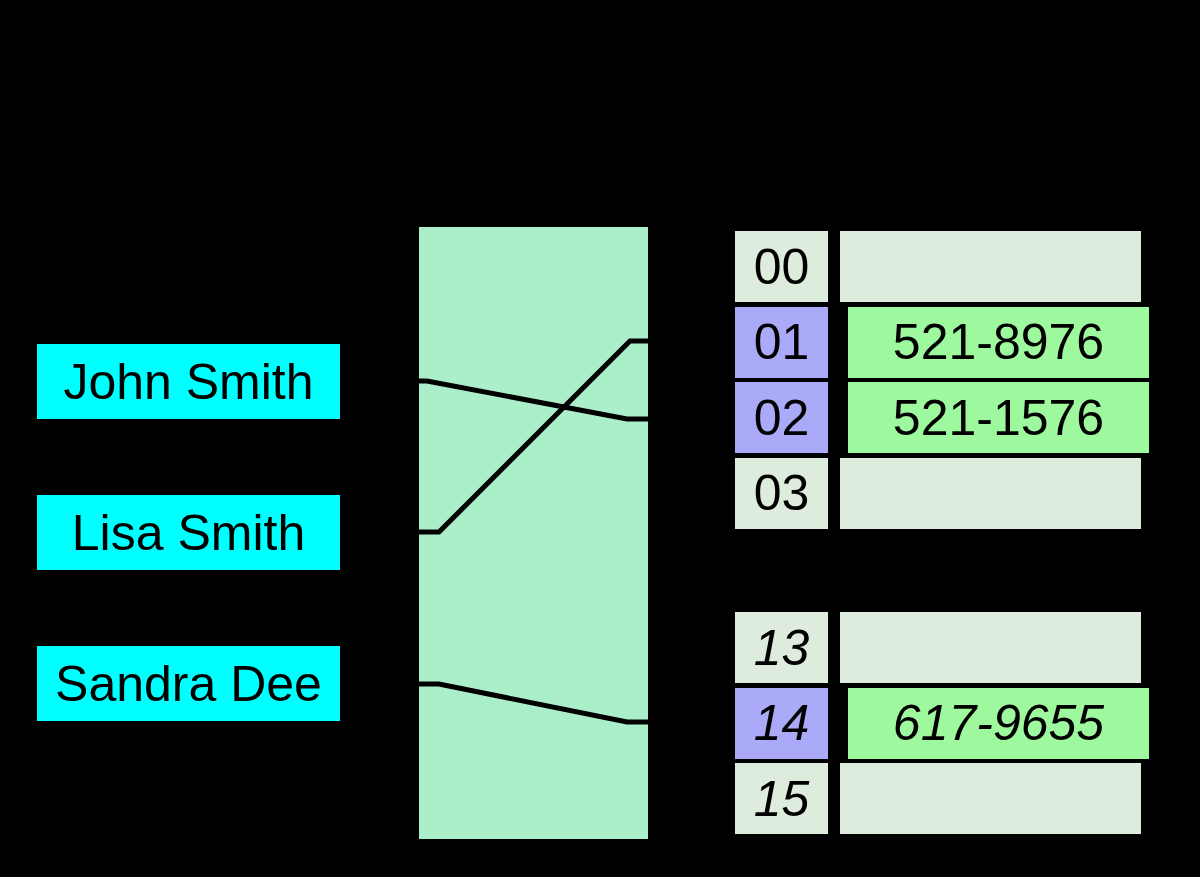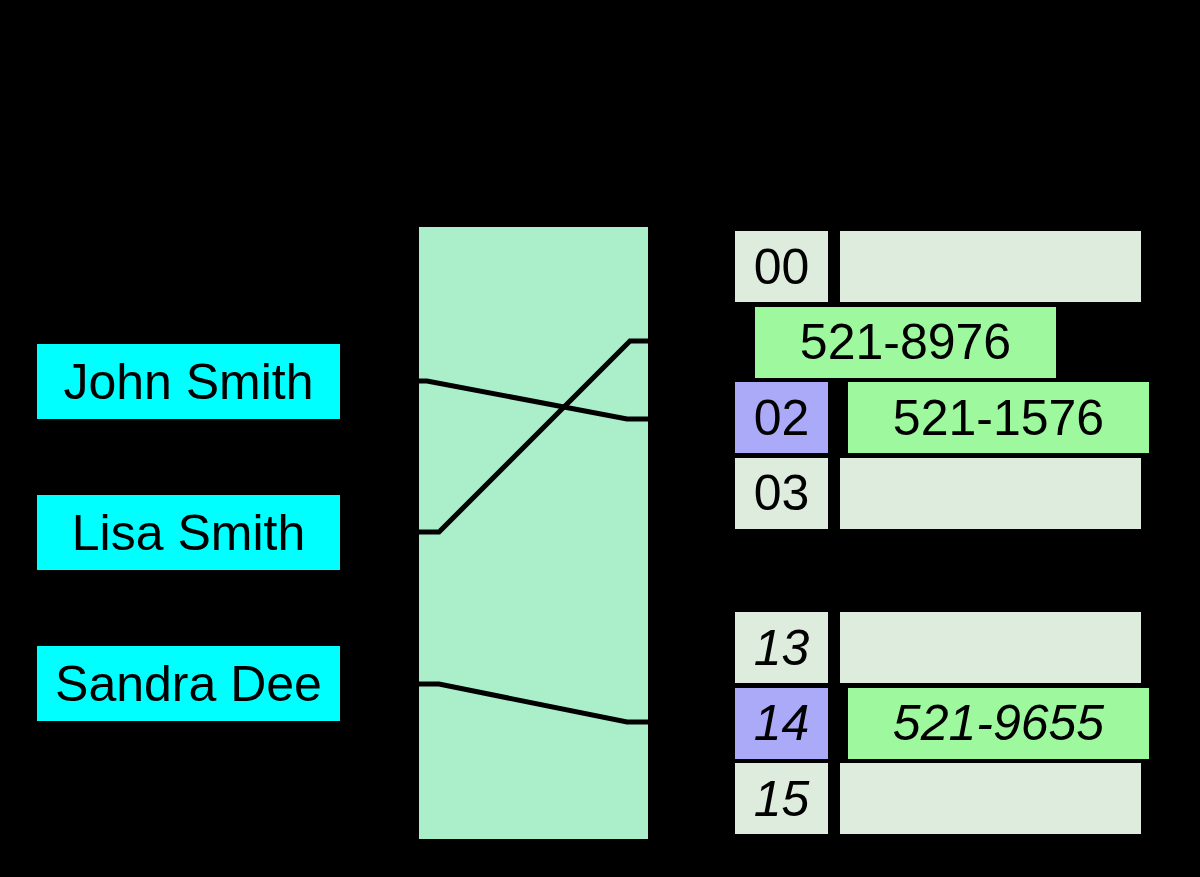--- a/index.html
+++ b/index.html
@@ -120,20 +120,21 @@
     <polyline points="382,684 439,684 627,722 733,722"></polyline>
   </svg>
 
   <div class="bucket-table upper">
     <div class="bucket-row">
       <div class="index-cell">00</div>
       <div class="col-gap"></div>
       <div class="value-cell"></div>
     </div>
     <div class="bucket-row filled">
+      <div class="index-cell">01</div>
       <div class="col-gap"></div>
       <div class="value-cell">521-8976</div>
     </div>
     <div class="bucket-row filled">
       <div class="index-cell">02</div>
       <div class="col-gap"></div>
       <div class="value-cell">521-1576</div>
     </div>
     <div class="bucket-row">
       <div class="index-cell">03</div>
@@ -144,21 +145,21 @@
 
   <div class="bucket-table lower">
     <div class="bucket-row">
       <div class="index-cell">13</div>
       <div class="col-gap"></div>
       <div class="value-cell"></div>
     </div>
     <div class="bucket-row filled">
       <div class="index-cell">14</div>
       <div class="col-gap"></div>
-      <div class="value-cell">521-9655</div>
+      <div class="value-cell">617-9655</div>
     </div>
     <div class="bucket-row">
       <div class="index-cell">15</div>
       <div class="col-gap"></div>
       <div class="value-cell"></div>
     </div>
   </div>
 
 </div>
 

